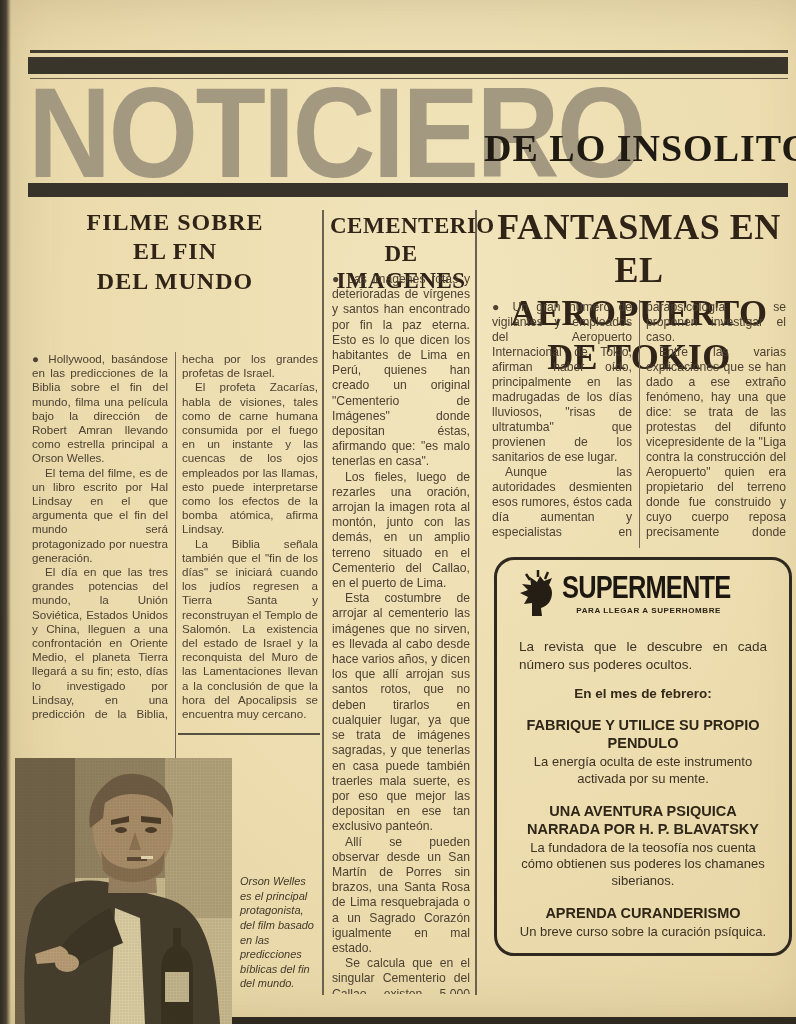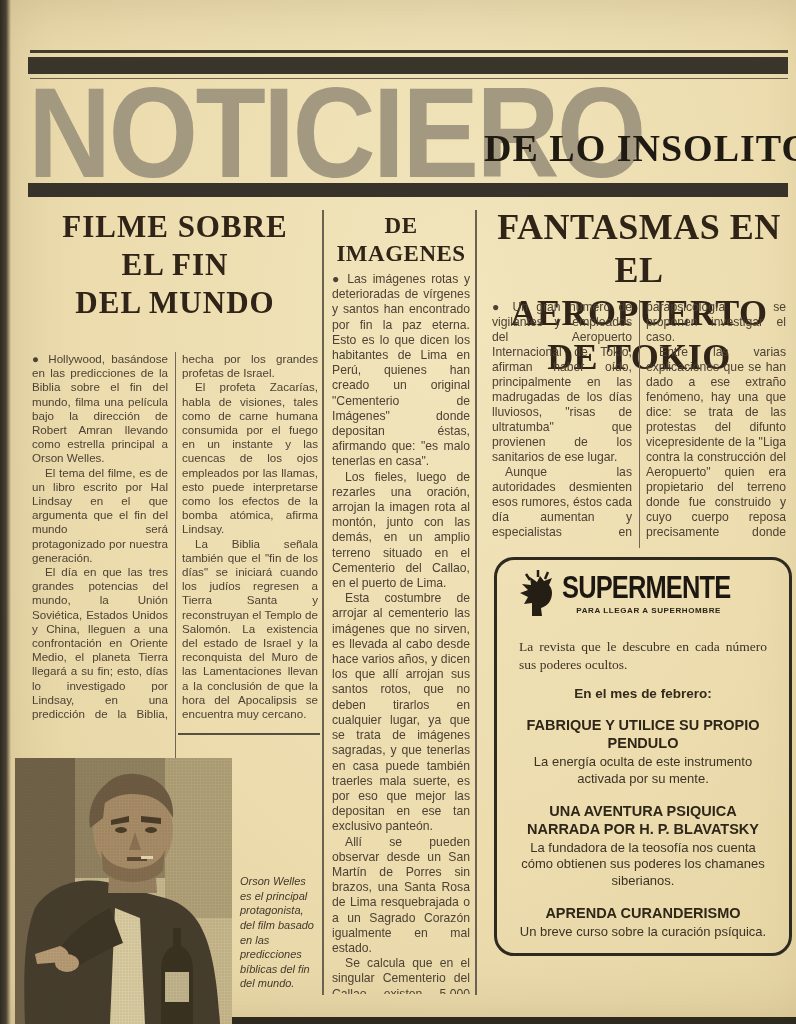--- a/index.html
+++ b/index.html
@@ -29,21 +29,21 @@
   .bar-bottom{position:absolute;left:28px;top:183px;width:760px;height:14px;background:#38332a;}
   
   .divider{position:absolute;top:210px;width:2px;height:785px;background:#6b6251;}
   .divider-1{left:322px;}
   .divider-2{left:475px;}
   .hr-sub1{position:absolute;left:178px;top:733px;width:142px;height:2px;background:#55503f;}
   
   .head{position:absolute;margin:0;font-family:"Liberation Serif",serif;font-weight:bold;
         color:#2f2417;text-align:center;}
   .head span{display:block;}
-  .head-1{left:30px;top:208px;width:290px;font-size:31px;line-height:1.22;letter-spacing:1px;}
+  .head-1{left:30px;top:208px;width:290px;font-size:24px;line-height:1.22;letter-spacing:1px;}
   .head-2{left:330px;top:212px;width:142px;font-size:23px;line-height:1.2;letter-spacing:.5px;}
   .head-3{left:490px;top:206px;width:298px;font-size:36px;line-height:1.2;letter-spacing:.5px;}
   
   .body{position:absolute;color:#4d4233;text-align:justify;overflow:hidden;}
   .body p{margin:0;text-indent:13px;}
   .body p:first-child{text-indent:0;}
   .body-1{left:32px;top:352px;width:286px;height:408px;font-size:11.6px;line-height:14.2px;
           column-count:2;column-gap:14px;column-rule:1px solid #6e6554;}
   .body-2{left:332px;top:272px;width:138px;height:722px;font-size:12.2px;line-height:15.2px;}
   .body-3{left:492px;top:300px;width:294px;height:248px;font-size:12.2px;line-height:15px;
@@ -57,21 +57,21 @@
   .adbox{position:absolute;left:494px;top:557px;width:292px;height:393px;
     border:3px solid #2f2a20;border-radius:20px;overflow:hidden;color:#332a1c;}
   .ad-logo-row{display:flex;align-items:flex-start;justify-content:center;
     margin-top:12px;height:52px;}
   .ad-logo-icon{width:38px;height:48px;margin-right:6px;margin-top:-2px;}
   .ad-logo-textwrap{display:flex;flex-direction:column;}
   .ad-logo-title{font-weight:bold;font-size:31px;line-height:1;color:#1c1711;
     letter-spacing:-1px;transform:scaleX(.82);transform-origin:left top;white-space:nowrap;}
   .ad-logo-tagline{font-weight:bold;font-size:8px;letter-spacing:.6px;color:#2a2319;
     margin-top:3px;margin-left:14px;white-space:nowrap;}
-  .ad-intro{margin:14px 22px 0;font-size:13.5px;line-height:1.3;text-align:justify;color:#3c3325;font-family:Liberation Serif, serif;}
+  .ad-intro{margin:14px 22px 0;font-size:13.5px;line-height:1.3;text-align:justify;color:#3c3325;}
   .ad-month{margin-top:13px;text-align:center;font-weight:bold;font-size:13.5px;color:#332a1c;}
   .ad-item-title{margin:15px 20px 0;text-align:center;font-weight:bold;
     font-size:14.5px;line-height:1.25;color:#2e2618;}
   .ad-item-desc{margin:2px 22px 0;text-align:center;font-size:13px;line-height:1.25;color:#3c3325;}
 </style>
 </head>
 <body>
 
 <div class="page">
 
@@ -101,20 +101,21 @@
         <p>● Hollywood, basándose en las predicciones de la Biblia sobre el fin del mundo, filma una película bajo la dirección de Robert Amran llevando como estrella principal a Orson Welles.</p>
         <p>El tema del filme, es de un libro escrito por Hal Lindsay en el que argumenta que el fin del mundo será protagonizado por nuestra generación.</p>
         <p>El día en que las tres grandes potencias del mundo, la Unión Soviética, Estados Unidos y China, lleguen a una confrontación en Oriente Medio, el planeta Tierra llegará a su fin; esto, días lo investigado por Lindsay, en una predicción de la Biblia, hecha por los grandes profetas de Israel.</p>
         <p>El profeta Zacarías, habla de visiones, tales como de carne humana consumida por el fuego en un instante y las cuencas de los ojos empleados por las llamas, esto puede interpretarse como los efectos de la bomba atómica, afirma Lindsay.</p>
         <p>La Biblia señala también que el "fin de los días" se iniciará cuando los judíos regresen a Tierra Santa y reconstruyan el Templo de Salomón. La existencia del estado de Israel y la reconquista del Muro de las Lamentaciones llevan a la conclusión de que la hora del Apocalipsis se encuentra muy cercano.</p>
       </div>
   </section>
 
   <section>
     <h1 class="head head-2">
+      <span>CEMENTERIO</span>
       <span>DE</span>
       <span>IMAGENES</span>
     </h1>
     <div class="body body-2">
         <p>● Las imágenes rotas y deterioradas de vírgenes y santos han encontrado por fin la paz eterna. Esto es lo que dicen los habitantes de Lima en Perú, quienes han creado un original "Cementerio de Imágenes" donde depositan éstas, afirmando que: "es malo tenerlas en casa".</p>
         <p>Los fieles, luego de rezarles una oración, arrojan la imagen rota al montón, junto con las demás, en un amplio terreno situado en el Cementerio del Callao, en el puerto de Lima.</p>
         <p>Esta costumbre de arrojar al cementerio las imágenes que no sirven, es llevada al cabo desde hace varios años, y dicen los que allí arrojan sus santos rotos, que no deben tirarlos en cualquier lugar, ya que se trata de imágenes sagradas, y que tenerlas en casa puede también traerles mala suerte, es por eso que mejor las depositan en ese tan exclusivo panteón.</p>
         <p>Allí se pueden observar desde un San Martín de Porres sin brazos, una Santa Rosa de Lima resquebrajada o a un Sagrado Corazón igualmente en mal estado.</p>
         <p>Se calcula que en el singular Cementerio del Callao existen 5,000 imágenes, por lo menos, las que hasta la fecha nadie se ha atrevido a llevarse.</p>
       </div>

